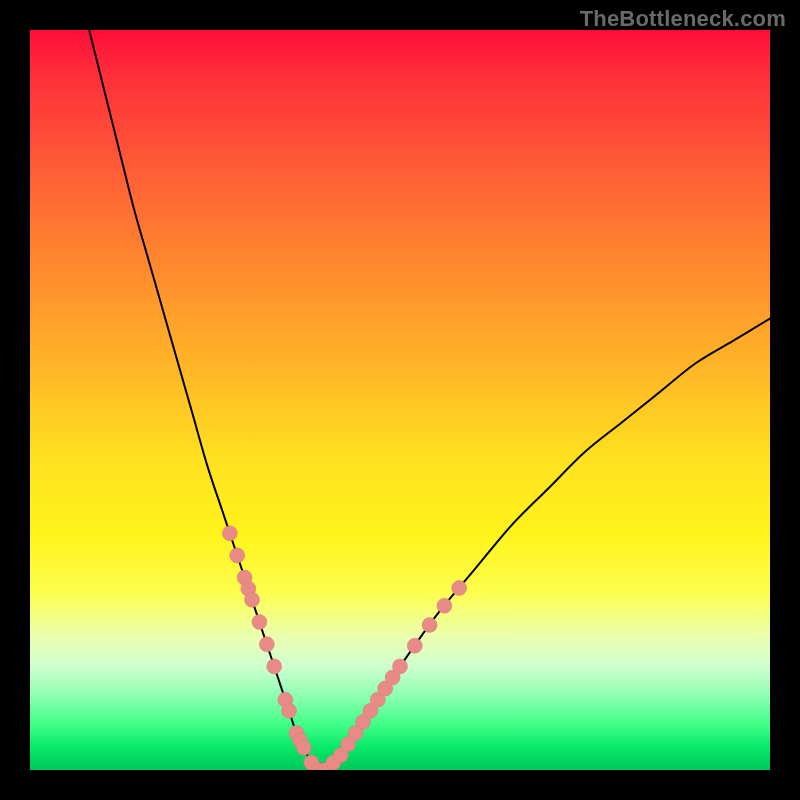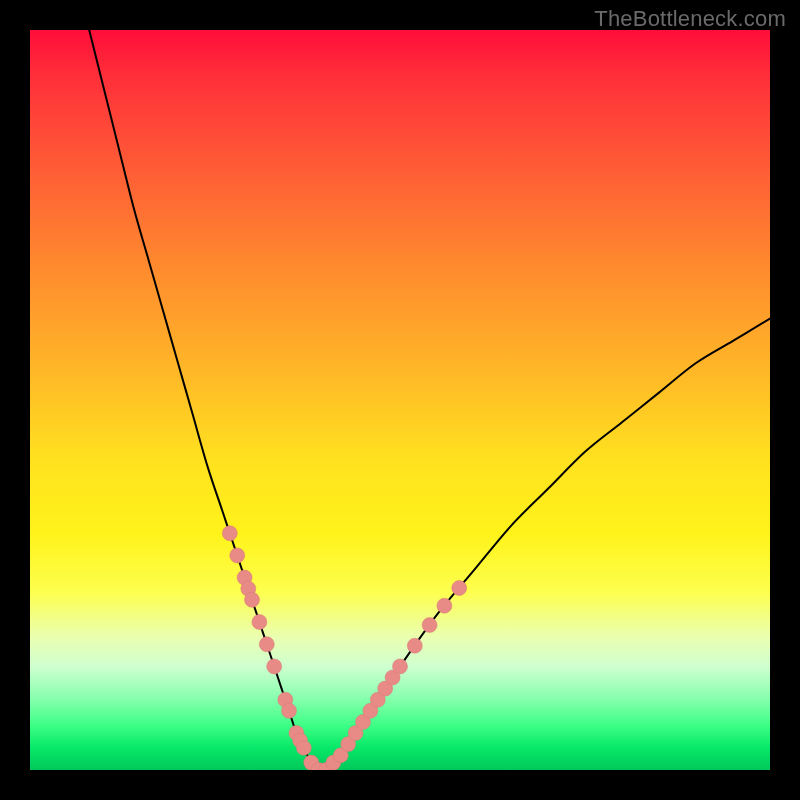--- a/index.html
+++ b/index.html
@@ -37,21 +37,21 @@
       #07e868 97%,
       #00c85a 100%
     );
   }
   .watermark {
     position: absolute;
     top: 6px;
     right: 14px;
     font-family: Arial, Helvetica, sans-serif;
     font-size: 22px;
-    font-weight: 400;
+    font-weight: 700;
     color: #6a6a6a;
     letter-spacing: 0.2px;
   }
   svg.curve {
     position: absolute;
     inset: 0;
     width: 100%;
     height: 100%;
   }
 </style>

